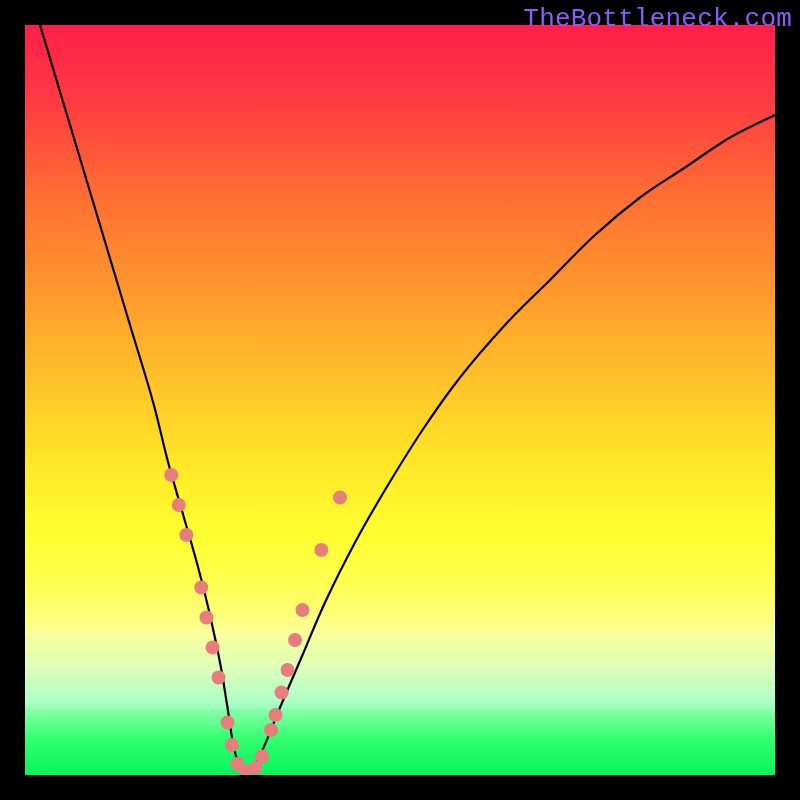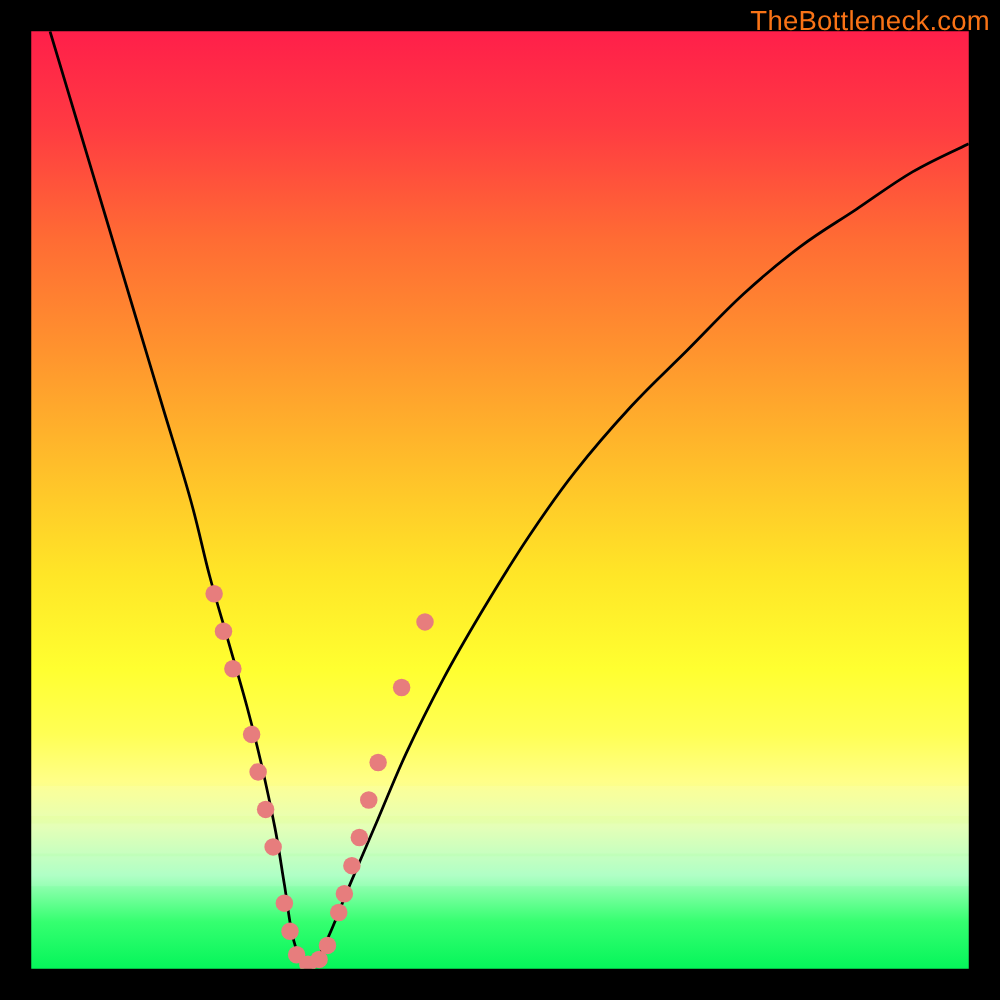--- a/index.html
+++ b/index.html
@@ -29,24 +29,25 @@
       #ffff88 80%,
       #e0ffb0 85%,
       #a8ffc0 90%,
       #35ff70 95%,
       #05f55a 100%);
   }
   .watermark {
     position: absolute;
     top: 4px;
     right: 8px;
-    color: #f97316;
-    font-size: 22px;
+    color: #8b5cf6;
+    font-size: 26px;
     letter-spacing: 0.2px;
     z-index: 50;
+    font-family: Liberation Mono, monospace;
   }
   svg.plot {
     position: absolute;
     left: 0;
     top: 0;
     width: 750px;
     height: 750px;
   }
   .curve {
     fill: none;

